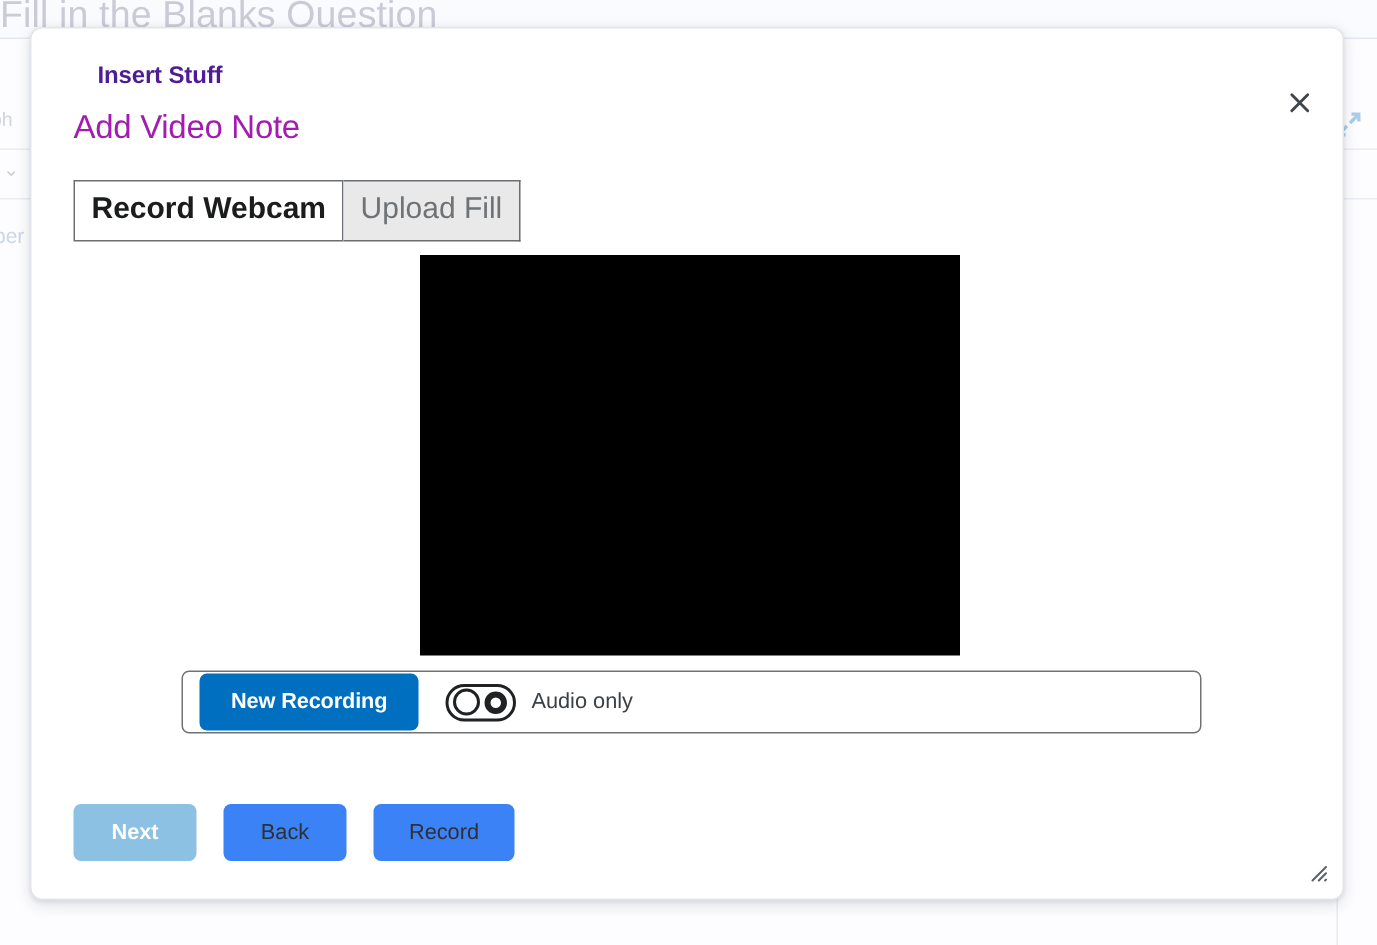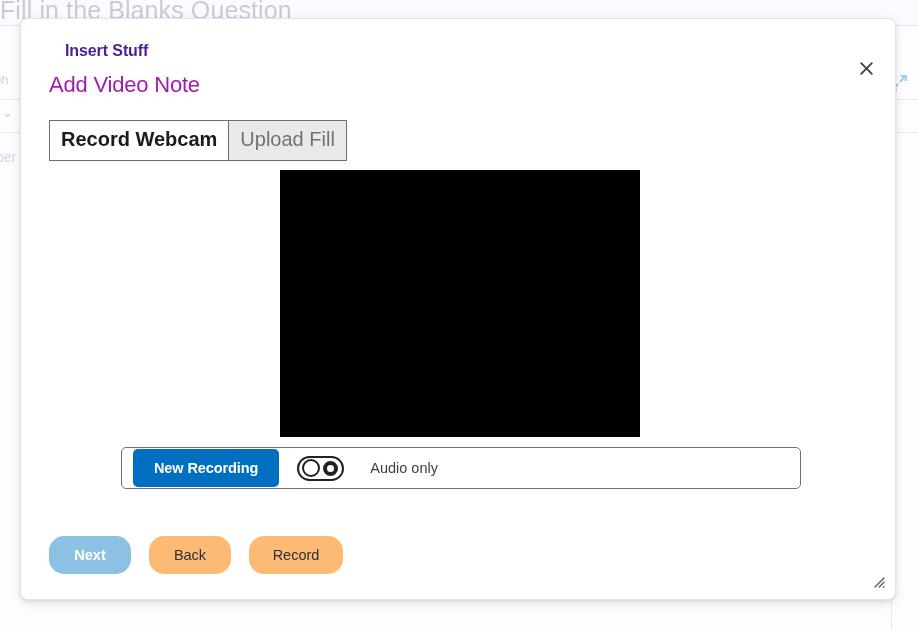--- a/index.html
+++ b/index.html
@@ -252,21 +252,21 @@
   .toggle-ring {
     width: 15px;
     height: 15px;
     border-radius: 50%;
     border: 4px solid #1f2122;
     background: #ffffff;
     margin-right: 1px;
   }
 
   .audio-toggle-label {
-    margin-left: 26px;
+    margin-left: 10px;
     font-size: 14.5px;
     color: #3c4145;
   }
 
   .timer {
     margin-left: auto;
     font-size: 22px;
     color: #3c4145;
     letter-spacing: 0.1px;
   }
@@ -275,38 +275,38 @@
   .footer {
     position: absolute;
     left: 28px;
     top: 517px;
     display: flex;
     gap: 18px;
   }
 
   .btn {
     border: none;
-    border-radius: 15px;
+    border-radius: 5px;
     height: 38px;
     min-width: 82px;
     padding: 0 18px;
     font-size: 14.5px;
     font-family: "Liberation Sans", sans-serif;
     cursor: pointer;
   }
 
   .btn-primary-disabled {
     background: #8cc1e3;
     color: #ffffff;
     font-weight: bold;
     min-width: 82px;
   }
 
   .btn-secondary {
-    background: #fdba74;
+    background: #3b82f6;
     color: #2d3034;
     min-width: 82px;
   }
 
   .btn-cancel { min-width: 94px; }
 
   
   .resize-grip {
     position: absolute;
     right: 9px;

